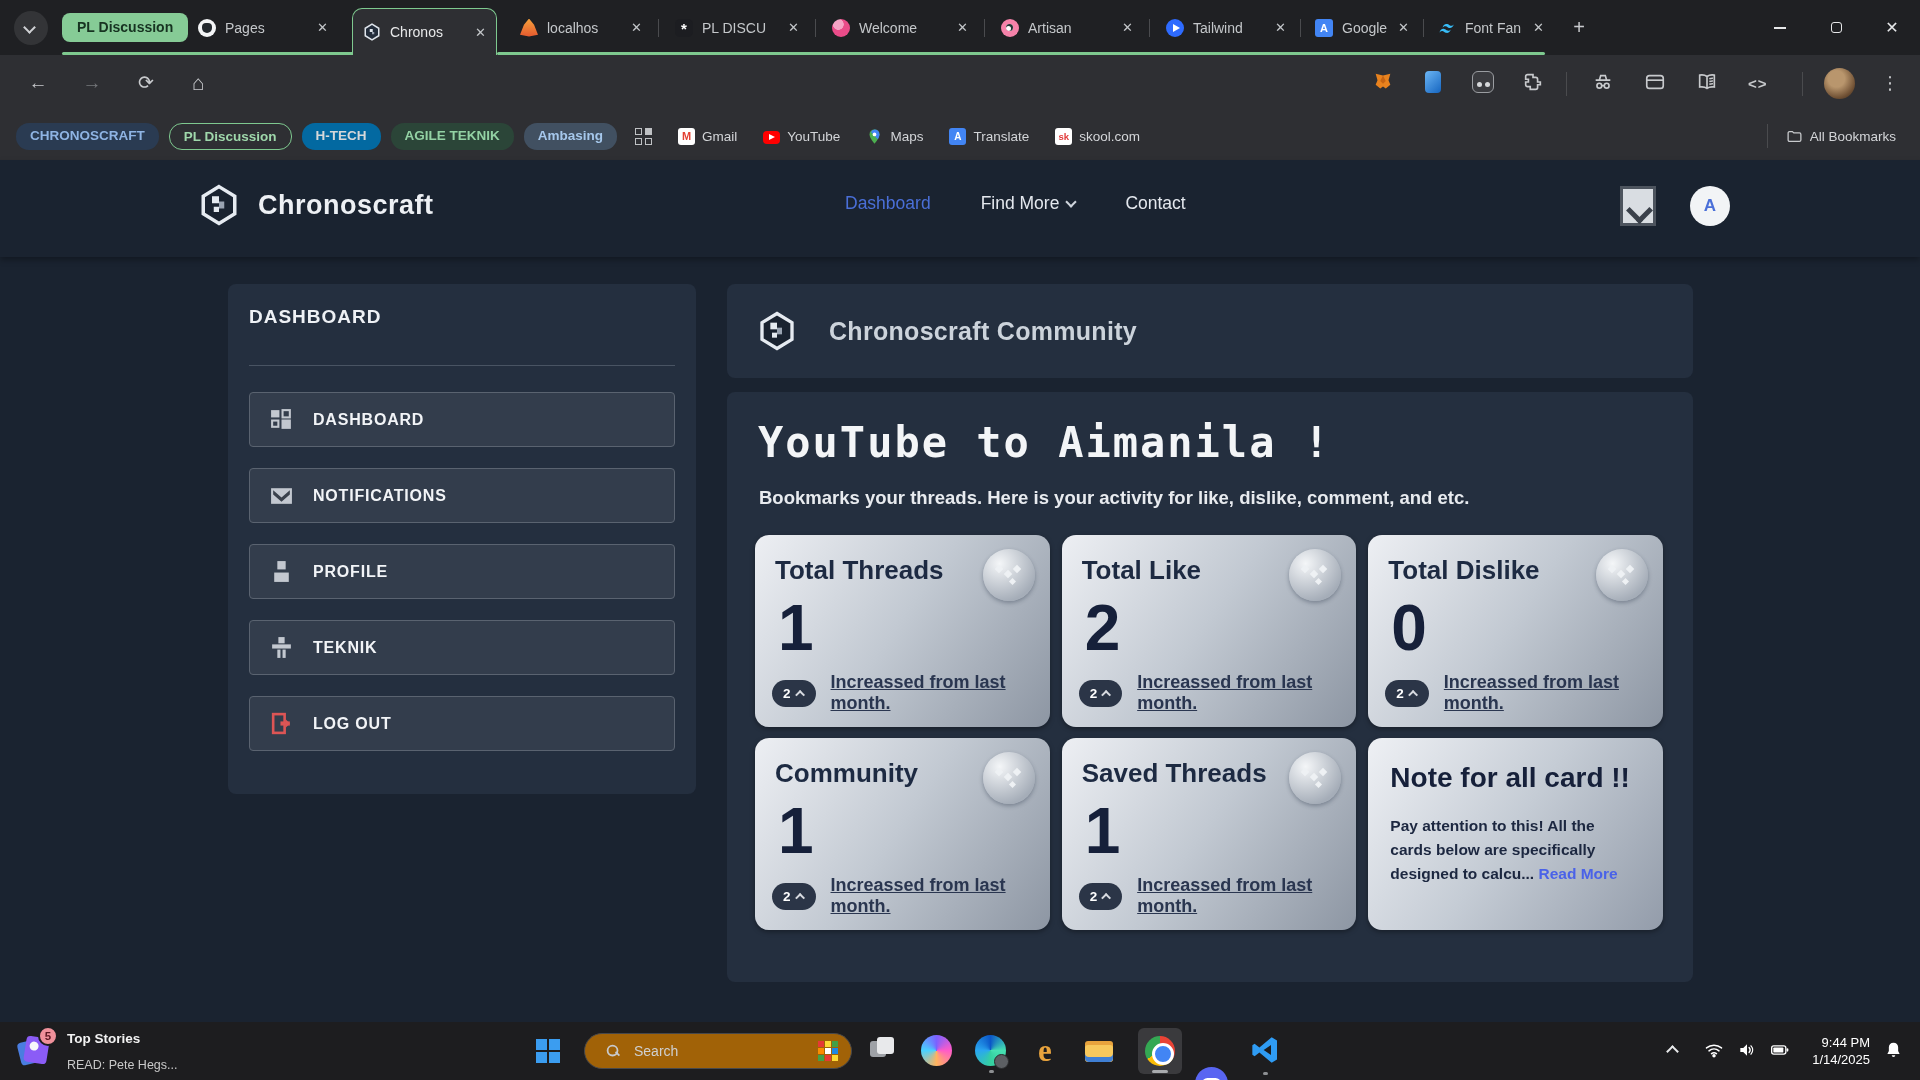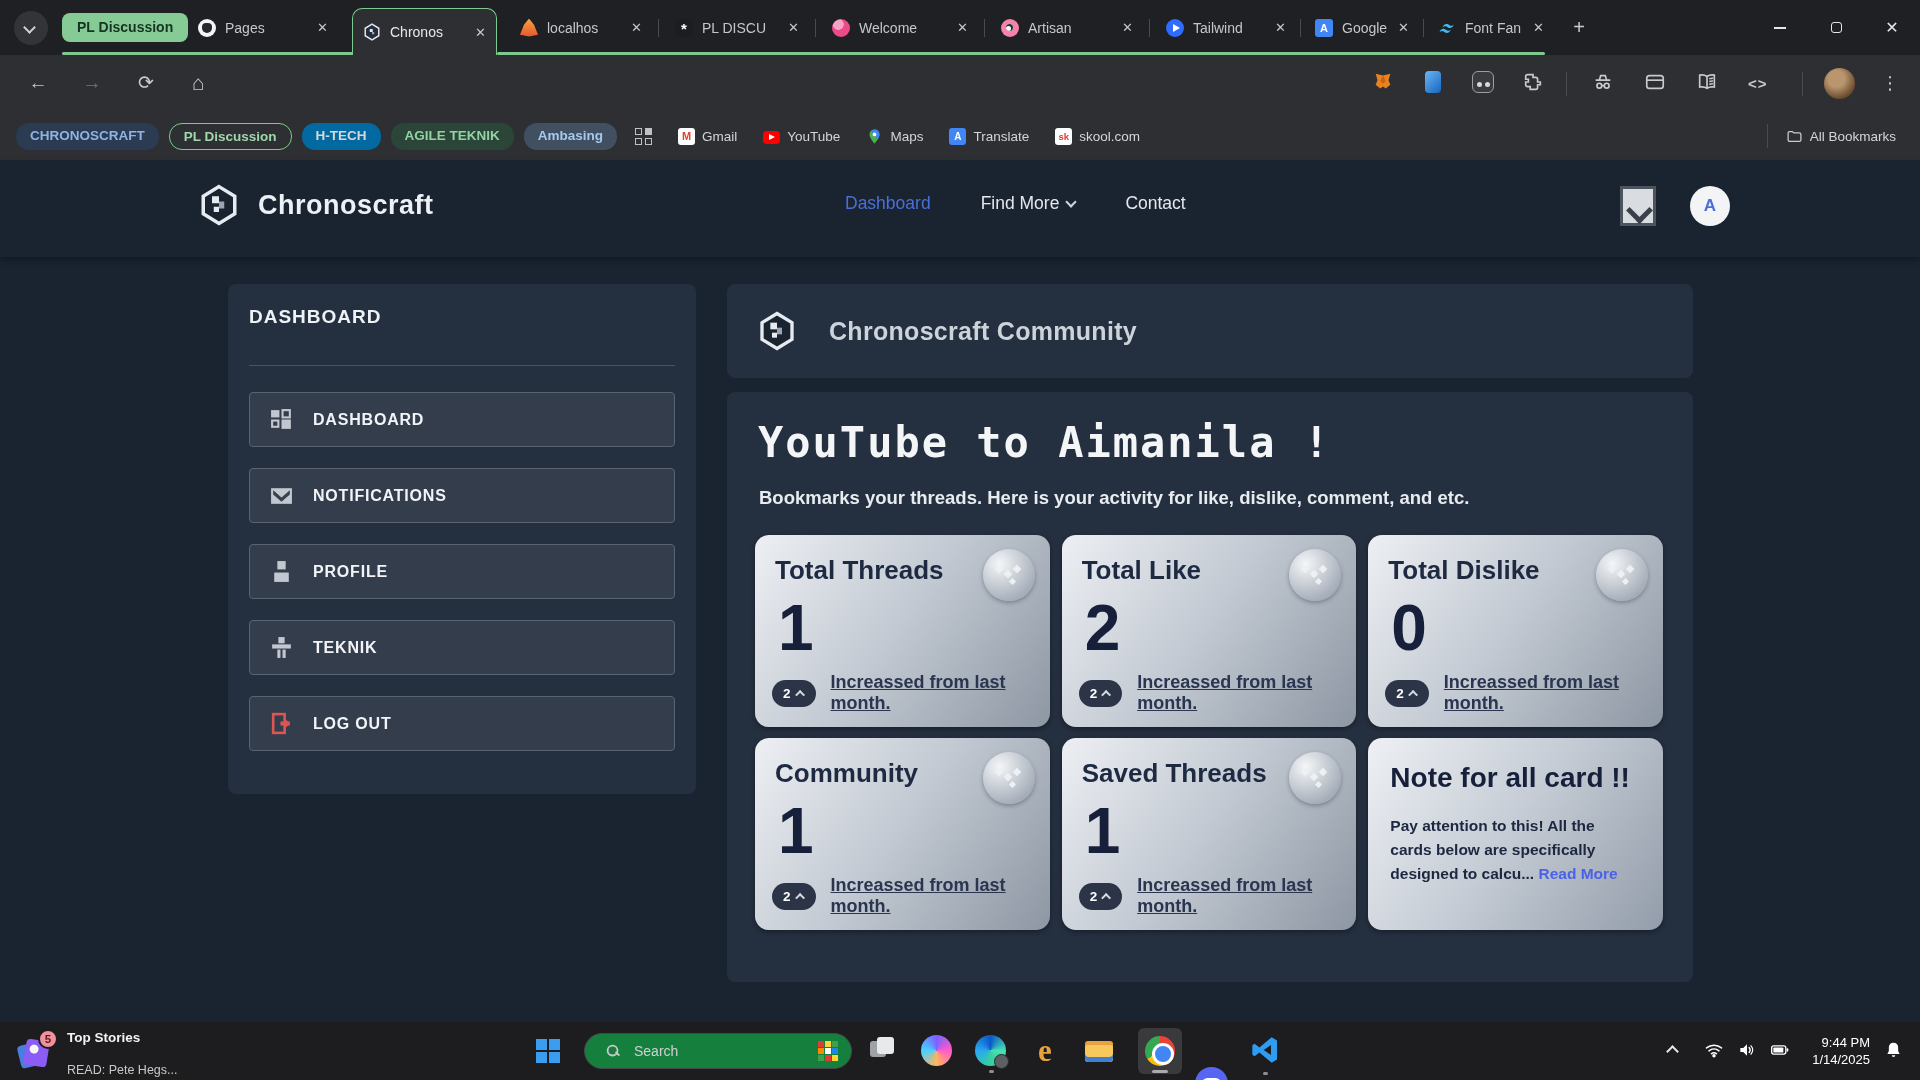--- a/index.html
+++ b/index.html
@@ -144,24 +144,24 @@
 
   
   .taskbar { position:absolute; left:0; top:1022px; width:1920px; height:58px; background:#1d1d1f; }
   .widget { position:absolute; left:14px; top:8px; display:flex; gap:11px; align-items:center; }
   .widget-ic { position:relative; width:42px; height:42px; }
   .widget-ic .cardb { position:absolute; left:5px; top:11px; width:20px; height:23px; background:#4a7de0; border-radius:4px; transform:rotate(-14deg); }
   .widget-ic .cardf { position:absolute; left:11px; top:7px; width:23px; height:26px; background:#8b5cf6; border-radius:4px; transform:rotate(9deg); }
   .widget-ic .cardf::after { content:""; position:absolute; left:4px; top:5px; width:9px; height:9px; border-radius:50%; background:#f7f8fa; }
   .widget-badge { position:absolute; right:-2px; top:-4px; width:20px; height:20px; border-radius:50%; background:#f0919b; border:2px solid #1d1d1f; color:#5d1a24; font-size:11.5px; font-weight:bold; text-align:center; line-height:17px; }
   .widget-t1 { color:#f2f2f2; font-size:13.5px; font-weight:bold; }
-  .widget-t2 { color:#c9c9c9; font-size:12.5px; margin-top:18px; }
+  .widget-t2 { color:#c9c9c9; font-size:12.5px; margin-top:12px; }
   .start-ic { position:absolute; left:536px; top:17px; width:25px; height:25px; display:grid; grid-template-columns:11px 11px; grid-template-rows:11px 11px; gap:2px; }
   .start-ic i { background:#3b9df0; }
-  .tb-search { position:absolute; left:584px; top:11px; width:268px; height:36px; border-radius:18px; background:#15803d; border:1px solid #47484b; display:flex; align-items:center; }
+  .tb-search { position:absolute; left:584px; top:11px; width:268px; height:36px; border-radius:18px; background:#a16207; border:1px solid #47484b; display:flex; align-items:center; }
   .tb-search .mag { margin-left:20px; transform:scale(.9); }
   .tb-search-label { margin-left:13px; color:#cfd0d2; font-size:14px; }
   .cube { margin-left:auto; margin-right:13px; width:20px; height:20px; display:grid; grid-template-columns:repeat(3,1fr); grid-template-rows:repeat(3,1fr); gap:1px; }
   .cube i:nth-child(1){background:#e53935}.cube i:nth-child(2){background:#fdd835}.cube i:nth-child(3){background:#43a047}
   .cube i:nth-child(4){background:#fb8c00}.cube i:nth-child(5){background:#fff}.cube i:nth-child(6){background:#1e88e5}
   .cube i:nth-child(7){background:#43a047}.cube i:nth-child(8){background:#e53935}.cube i:nth-child(9){background:#fdd835}
   .tb-ic { position:absolute; top:12px; width:34px; height:34px; }
   .run-dot { position:absolute; bottom:-7px; left:14px; width:5px; height:3px; border-radius:2px; background:#8d8f92; }
   .ic-taskview::before { content:""; position:absolute; left:4px; top:7px; width:16px; height:16px; background:#9ea1a6; border-radius:3px; }
   .ic-taskview::after { content:""; position:absolute; left:11px; top:3px; width:17px; height:17px; background:#e8e9eb; border-radius:3px; }

